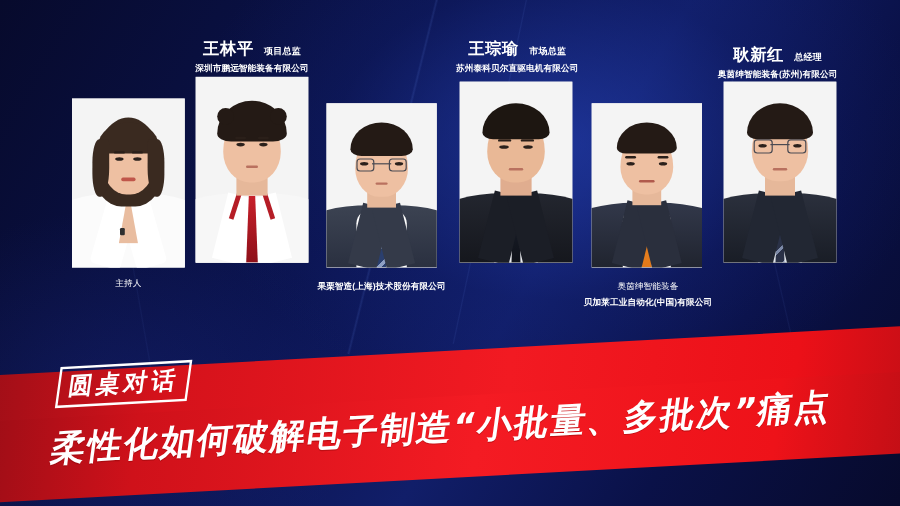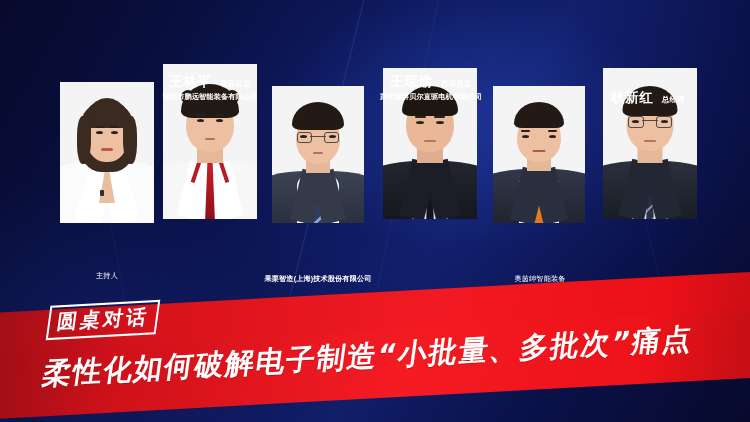--- a/index.html
+++ b/index.html
@@ -36,21 +36,21 @@
   .head{position:absolute;left:50%;transform:translateX(-50%);background:#eec0a2;border-radius:48% 48% 46% 46%/56% 56% 44% 44%;}
   .hair{position:absolute;left:50%;transform:translateX(-50%);background:#241a15;}
   .hairF{position:absolute;left:50%;transform:translateX(-50%);background:#241a15;border-radius:50% 50% 12% 12%/72% 72% 28% 28%;}
   .eye{position:absolute;width:7px;height:3px;background:#2b211c;border-radius:50%;}
   .brow{position:absolute;width:9px;height:2px;background:#2a1f19;border-radius:2px;}
   .mouth{position:absolute;left:50%;transform:translateX(-50%);width:10px;height:2px;background:#b9715f;border-radius:3px;}
   .glass{position:absolute;border:1.4px solid #4a4a52;border-radius:3px;width:13px;height:9px;}
   .glassbar{position:absolute;height:1.4px;background:#4a4a52;}
 
   
-  .label{position:absolute;color:#fff;margin-top:40px;}
+  .label{position:absolute;color:#fff;}
   .nameline{white-space:nowrap;line-height:1;}
   .nm{font-size:13.5px;font-weight:bold;letter-spacing:.6px;}
   .ttl{font-size:7.5px;font-weight:bold;letter-spacing:.2px;margin-left:4px;}
   .org{font-size:7.2px;font-weight:bold;letter-spacing:.1px;margin-top:3px;white-space:nowrap;}
   .sub{font-size:7.2px;font-weight:normal;letter-spacing:.1px;margin-top:3px;white-space:nowrap;}
   .lc{text-align:center;}
 
   
   .band{position:absolute;left:-60px;width:880px;}
   .band1{
@@ -195,44 +195,46 @@
     <div class="head" style="top:24px;width:44px;height:52px;"></div>
     <div class="hair" style="top:16px;width:50px;height:26px;border-radius:50% 50% 16% 16%/82% 82% 18% 18%;"></div>
     <div class="brow" style="left:28px;top:44px;"></div>
     <div class="brow" style="right:28px;top:44px;"></div>
     <div class="eye" style="left:29px;top:49px;"></div>
     <div class="eye" style="right:29px;top:49px;"></div>
     <div class="mouth" style="top:64px;width:13px;background:#b05a4c;"></div>
   </div>
   <div class="label lc" style="left:448px;top:231px;width:184px;">
     <div class="sub">奥茵绅智能装备</div>
+    <div class="org">贝加莱工业自动化(中国)有限公司</div>
   </div>
 
   <div class="portrait" style="left:603px;top:68px;width:94px;height:151px;">
     <div class="pbg"></div>
     <div class="body" style="bottom:0;width:126px;height:58px;background:linear-gradient(180deg,#2b303d,#191d26);"></div>
     <div class="shirt" style="bottom:0;width:36px;height:54px;background:#dfe3ea;"></div>
     <div class="tie" style="bottom:0;width:17px;height:52px;background:repeating-linear-gradient(135deg,#2a3147 0 4px,#7d8aa8 4px 6px,#2a3147 6px 10px);"></div>
     <div style="position:absolute;left:22px;bottom:0;width:26px;height:58px;background:#222733;transform:rotate(14deg);"></div>
     <div style="position:absolute;right:22px;bottom:0;width:26px;height:58px;background:#222733;transform:rotate(-14deg);"></div>
     <div class="neck" style="bottom:56px;width:25px;height:20px;"></div>
     <div class="head" style="top:26px;width:47px;height:57px;"></div>
     <div class="hair" style="top:18px;width:55px;height:30px;border-radius:50% 50% 16% 16%/82% 82% 18% 18%;"></div>
     <div class="glass" style="left:25px;top:48px;width:14px;height:10px;"></div>
     <div class="glass" style="right:25px;top:48px;width:14px;height:10px;"></div>
     <div class="glassbar" style="left:39px;top:52px;width:16px;"></div>
     <div class="eye" style="left:29px;top:52px;"></div>
     <div class="eye" style="right:29px;top:52px;"></div>
     <div class="mouth" style="top:72px;width:12px;"></div>
   </div>
-  <div class="label lc" style="left:552px;top:49px;width:192px;">
+  <div class="label lc" style="left:552px;top:38px;width:192px;">
     <div class="nameline">
       <span class="nm">耿新红</span>
       <span class="ttl">总经理</span>
     </div>
+    <div class="org">奥茵绅智能装备(苏州)有限公司</div>
   </div>
 
   <div class="band band1"></div>
   <div class="band band2"></div>
 
   <div class="bandtxtwrap">
     <div class="kicker">圆桌对话</div>
     <div class="headline">柔性化如何破解电子制造“小批量、多批次”痛点</div>
   </div>
 

